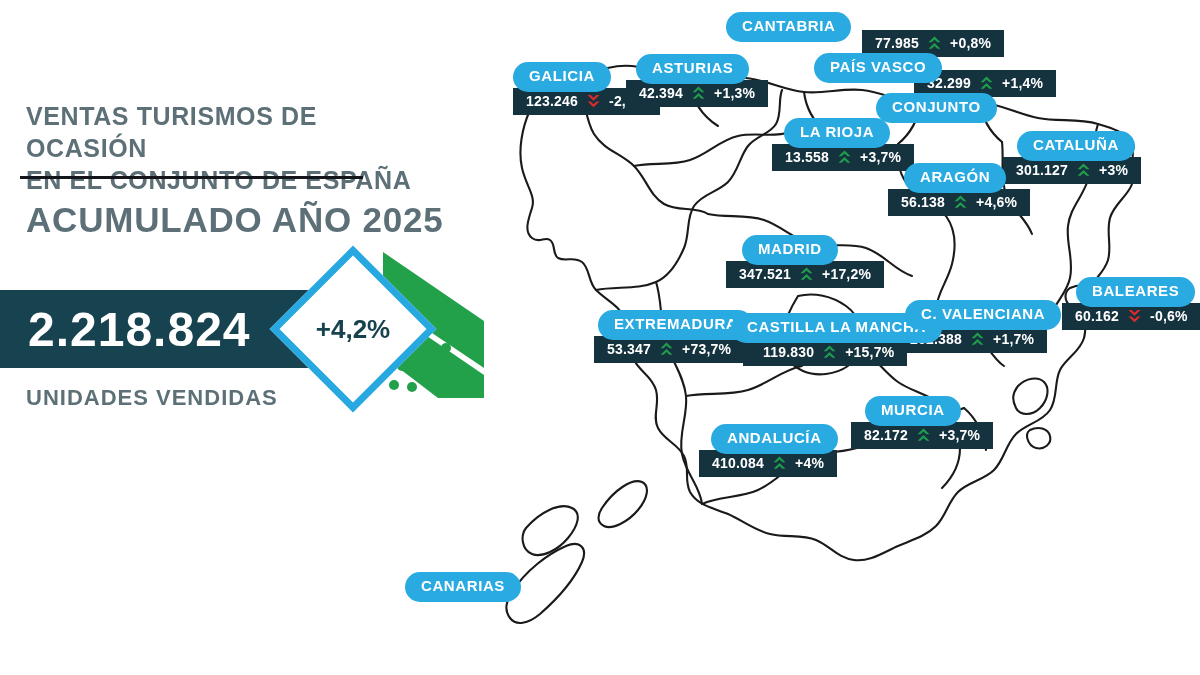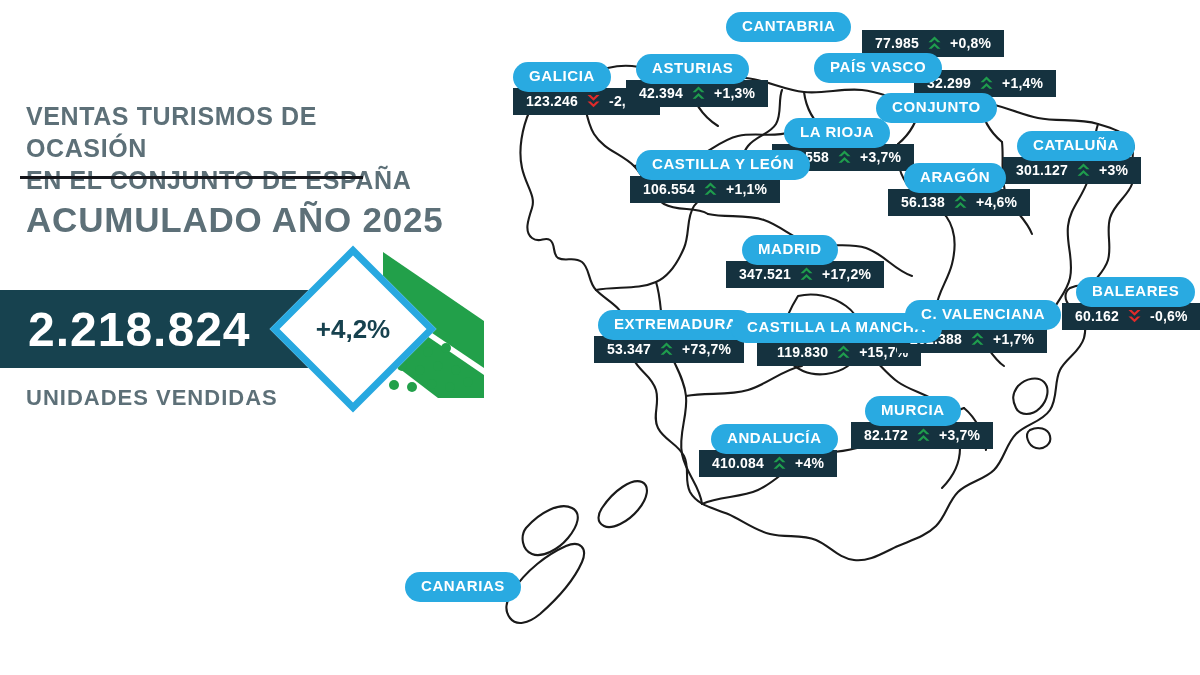--- a/index.html
+++ b/index.html
@@ -330,33 +330,20 @@
         <span class="val">56.138</span>
         <span class="arrow"><svg viewBox="0 0 13 15" width="13" height="15">
               <path d="M6.5 0.5 L12.5 6.2 L9.4 6.2 L6.5 3.5 L3.6 6.2 L0.5 6.2 Z" fill="#1f9d4d"></path>
               <path d="M6.5 7.0 L12.5 12.7 L9.4 12.7 L6.5 10.0 L3.6 12.7 L0.5 12.7 Z" fill="#1f9d4d"></path>
             </svg></span>
         <span class="pct">+4,6%</span>
       </div>
     </div>
   </div>
 
-  <div class="region" style="left:630px;top:150px;">
-    <div class="stack off-l">
-      <div class="pill" style="margin-left:6px;">CASTILLA Y LEÓN</div>
-      <div class="badge">
-        <span class="val">106.554</span>
-        <span class="arrow"><svg viewBox="0 0 13 15" width="13" height="15">
-              <path d="M6.5 0.5 L12.5 6.2 L9.4 6.2 L6.5 3.5 L3.6 6.2 L0.5 6.2 Z" fill="#1f9d4d"></path>
-              <path d="M6.5 7.0 L12.5 12.7 L9.4 12.7 L6.5 10.0 L3.6 12.7 L0.5 12.7 Z" fill="#1f9d4d"></path>
-            </svg></span>
-        <span class="pct">+1,1%</span>
-      </div>
-    </div>
-  </div>
 
   <div class="region" style="left:726px;top:235px;">
     <div class="stack off-l">
       <div class="pill" style="margin-left:16px;">MADRID</div>
       <div class="badge">
         <span class="val">347.521</span>
         <span class="arrow"><svg viewBox="0 0 13 15" width="13" height="15">
               <path d="M6.5 0.5 L12.5 6.2 L9.4 6.2 L6.5 3.5 L3.6 6.2 L0.5 6.2 Z" fill="#1f9d4d"></path>
               <path d="M6.5 7.0 L12.5 12.7 L9.4 12.7 L6.5 10.0 L3.6 12.7 L0.5 12.7 Z" fill="#1f9d4d"></path>
             </svg></span>
@@ -375,21 +362,21 @@
               <path d="M6.5 7.0 L12.5 12.7 L9.4 12.7 L6.5 10.0 L3.6 12.7 L0.5 12.7 Z" fill="#1f9d4d"></path>
             </svg></span>
         <span class="pct">+73,7%</span>
       </div>
     </div>
   </div>
 
   <div class="region" style="left:731px;top:313px;">
     <div class="stack off-l">
       <div class="pill">CASTILLA LA MANCHA</div>
-      <div class="badge" style="margin-left:26px;padding-left:20px;">
+      <div class="badge" style="margin-left:12px;padding-left:20px;">
         <span class="val">119.830</span>
         <span class="arrow"><svg viewBox="0 0 13 15" width="13" height="15">
               <path d="M6.5 0.5 L12.5 6.2 L9.4 6.2 L6.5 3.5 L3.6 6.2 L0.5 6.2 Z" fill="#1f9d4d"></path>
               <path d="M6.5 7.0 L12.5 12.7 L9.4 12.7 L6.5 10.0 L3.6 12.7 L0.5 12.7 Z" fill="#1f9d4d"></path>
             </svg></span>
         <span class="pct">+15,7%</span>
       </div>
     </div>
   </div>
 

